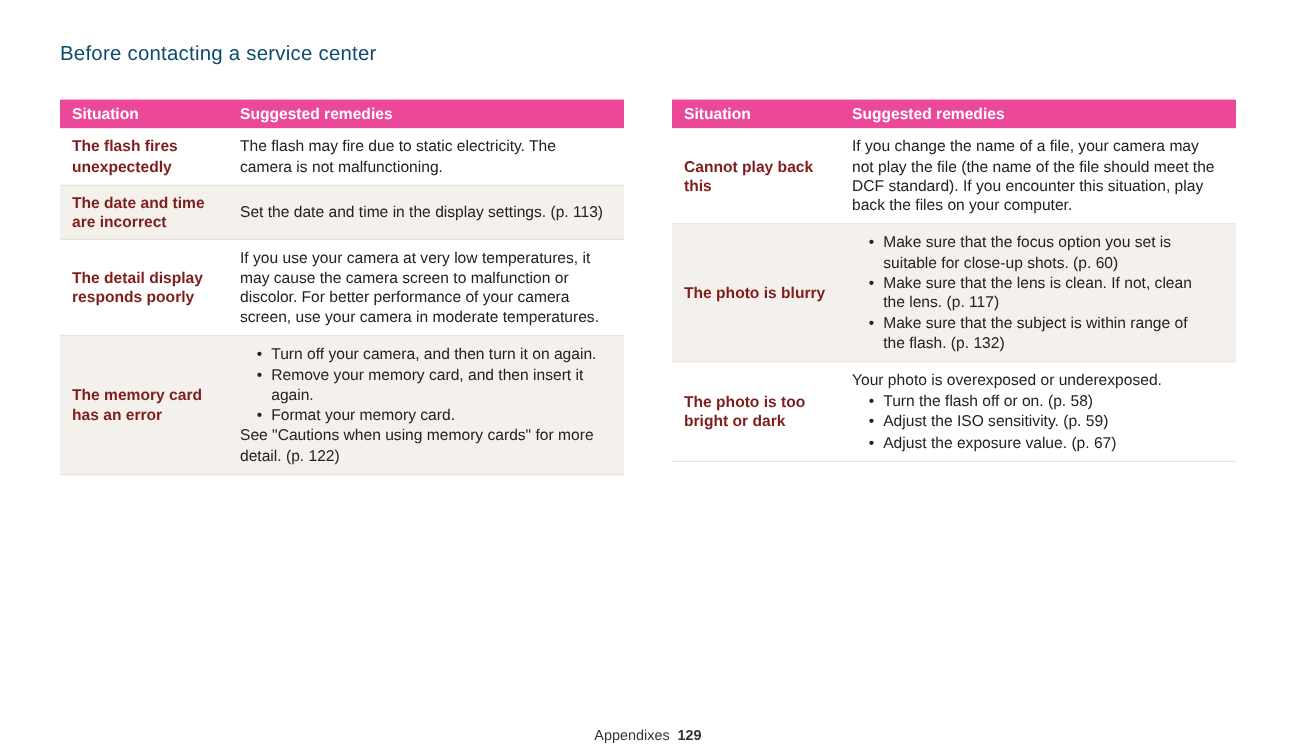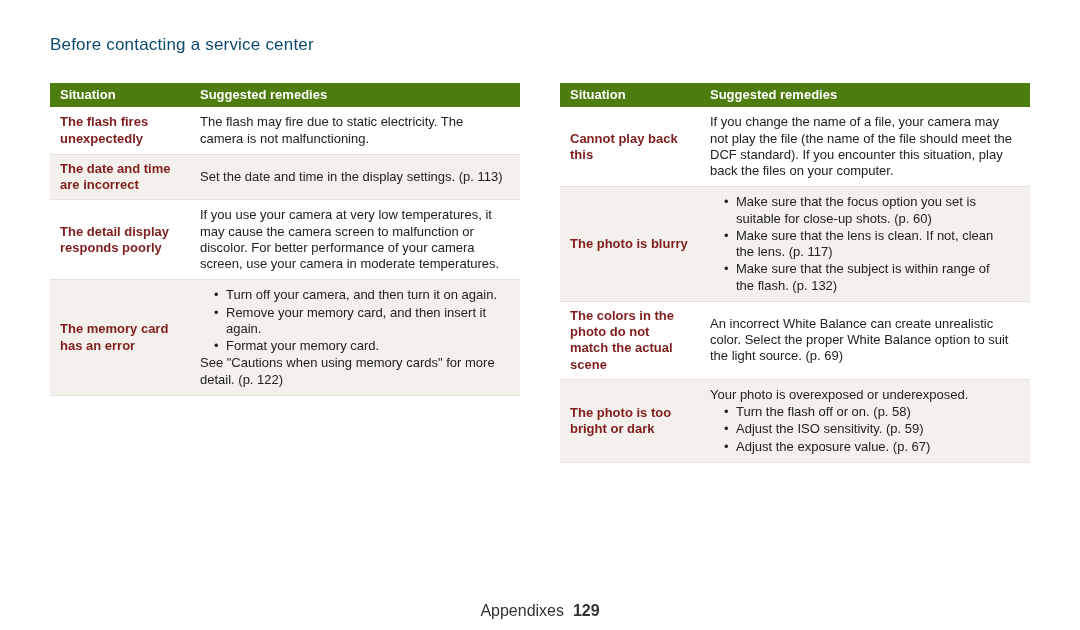--- a/index.html
+++ b/index.html
@@ -27,21 +27,21 @@
     flex: 1;
     min-width: 0;
   }
   table {
     width: 100%;
     border-collapse: collapse;
     font-size: 13px;
     line-height: 1.25;
   }
   thead th {
-    background: #4d7c0f;
+    background: #ec4899;
     color: #ffffff;
     font-weight: 600;
     text-align: left;
     padding: 4px 10px;
     font-size: 13px;
   }
   thead th:first-child { width: 140px; }
   tbody td {
     padding: 6px 10px;
     vertical-align: middle;
@@ -67,21 +67,21 @@
     position: absolute;
     left: 2px;
     top: 0;
   }
   .remedy-para { margin: 1px 0; }
   .footer {
     position: absolute;
     bottom: 10px;
     left: 0; right: 0;
     text-align: center;
-    font-size: 16px;
+    font-size: 12px;
     color: #333;
   }
   .footer .pagenum { font-weight: 700; }
 </style>
 </head>
 <body>
 
 <div class="page-title">Before contacting a service center</div>
 
 <div class="columns">
@@ -147,26 +147,20 @@
             <td class="situation">The photo is blurry</td>
             <td>
               <ul class="remedy-list">
                 <li>Make sure that the focus option you set is suitable for close-up shots. (p. 60)</li>
                 <li>Make sure that the lens is clean. If not, clean the lens. (p. 117)</li>
                 <li>Make sure that the subject is within range of the flash. (p. 132)</li>
               </ul>
             </td>
           </tr>
           <tr>
-            <td class="situation">The colors in the photo do not match the actual scene</td>
-            <td>
-              <div class="remedy-para">An incorrect White Balance can create unrealistic color. Select the proper White Balance option to suit the light source. (p. 69)</div>
-            </td>
-          </tr>
-          <tr>
             <td class="situation">The photo is too bright or dark</td>
             <td>
               <div class="remedy-para">Your photo is overexposed or underexposed.</div>
               <ul class="remedy-list">
                 <li>Turn the flash off or on. (p. 58)</li>
                 <li>Adjust the ISO sensitivity. (p. 59)</li>
                 <li>Adjust the exposure value. (p. 67)</li>
               </ul>
             </td>
           </tr>

